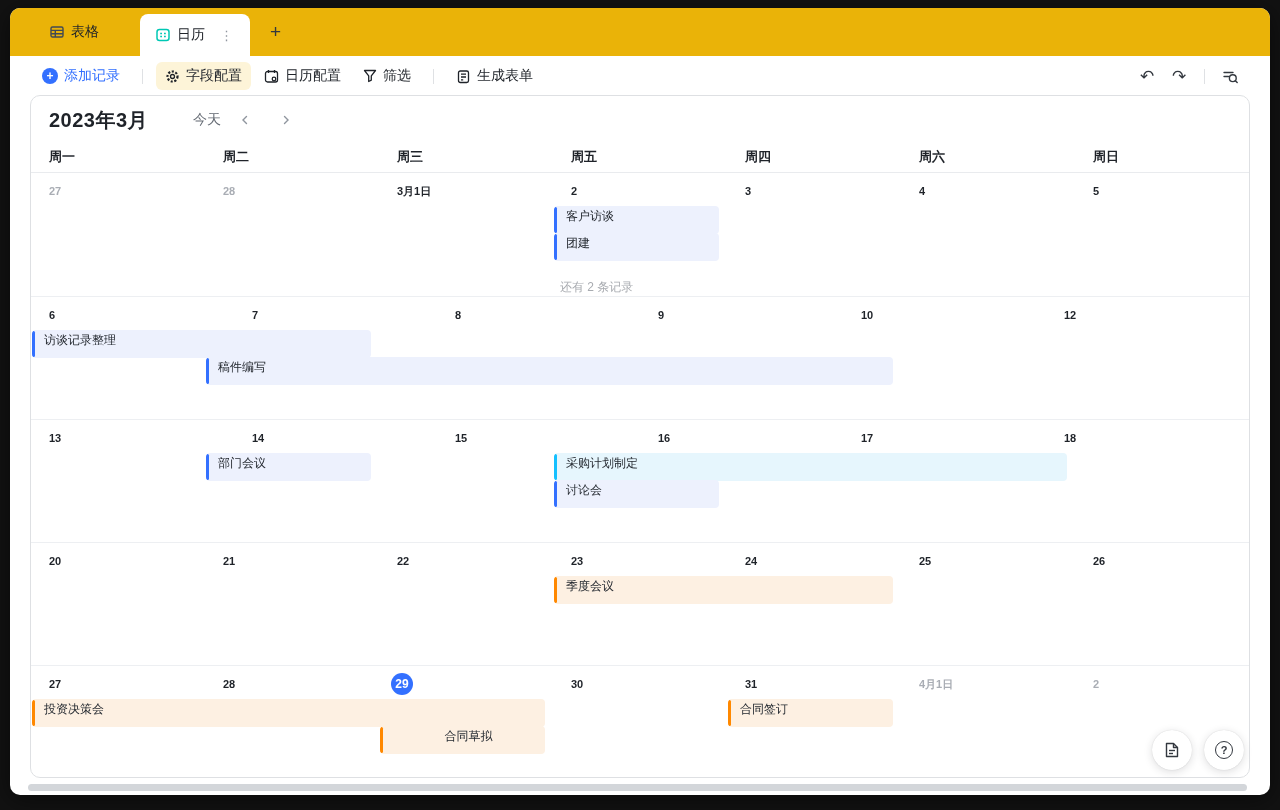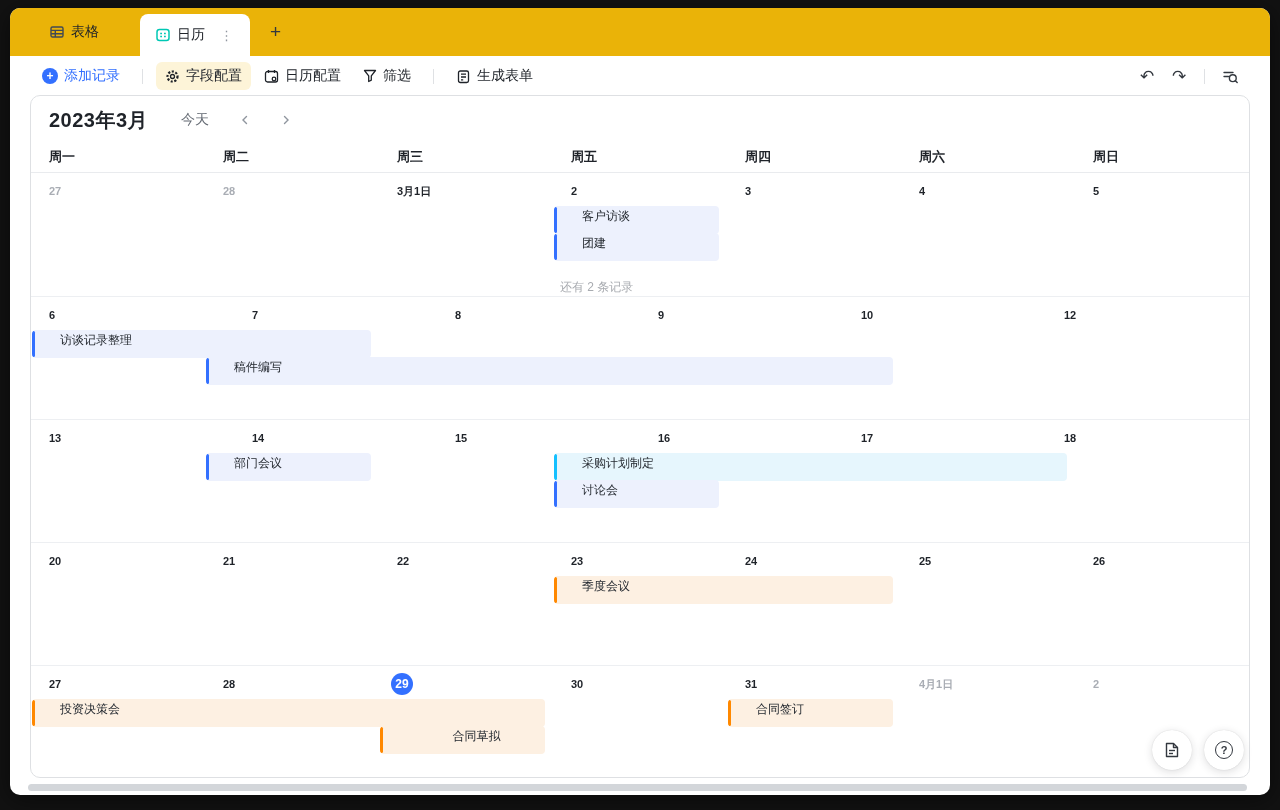--- a/index.html
+++ b/index.html
@@ -27,39 +27,39 @@
     display:inline-flex; align-items:center; justify-content:center; font-size:12px; font-weight:700; line-height:1; }
   .tb-right { margin-left:auto; display:flex; align-items:center; }
   .icon-btn { width:32px; height:28px; display:flex; align-items:center; justify-content:center;
     font-size:17px; color:#33383f; border-radius:6px; cursor:pointer; }
 
   
   .card { position:absolute; left:20px; top:87px; width:calc(100% - 40px); height:683px;
     border:1px solid #dee0e3; border-radius:10px; background:#fff; overflow:hidden; }
   .cal-header { position:relative; height:50px; }
   .month-title { position:absolute; left:18px; top:11px; font-size:20px; font-weight:700; color:#1f2329; letter-spacing:.5px; }
-  .today-btn { position:absolute; left:150px; top:15px; font-size:14px; color:#646a73; cursor:pointer; }
+  .today-btn { position:absolute; left:162px; top:15px; font-size:14px; color:#646a73; cursor:pointer; }
   .chev { position:absolute; top:16px; width:16px; height:16px; display:flex; align-items:center; justify-content:center; cursor:pointer; }
   .chev.prev { left:206px; } .chev.next { left:247px; }
 
   .weekday-row { display:flex; height:27px; border-bottom:1px solid #e9ebee; }
   .wd { flex:1; padding:2px 0 0 18px; font-size:13px; font-weight:600; color:#1f2329; }
 
   .grid { }
   .wrow { position:relative; display:flex; border-bottom:1px solid #edeff2; }
   .wrow:last-child { border-bottom:none; }
   .r0 { height:124px; } .r1,.r2,.r3 { height:123px; } .r4 { height:112px; }
   .cell { flex:1; padding:8px 0 0 18px; cursor:pointer; }
   .dnum { font-size:11px; font-weight:600; color:#1f2329; }
   .dnum.muted { color:#a9adb4; }
   .dnum.today { display:inline-flex; width:22px; height:22px; border-radius:50%; background:#3370ff;
     color:#fff; align-items:center; justify-content:center; font-size:12px; margin:-4px 0 0 -6px; }
 
   .event { position:absolute; height:28px; border-radius:4px; font-size:12px; line-height:20px;
-    color:#252a31; padding-left:28px; overflow:hidden; white-space:nowrap; cursor:pointer; }
+    color:#252a31; padding-left:12px; overflow:hidden; white-space:nowrap; cursor:pointer; }
   .event .accent { position:absolute; left:0; top:1px; bottom:1px; width:3px; border-radius:2px; }
   .more-link { position:absolute; font-size:12px; color:#a8abb0; cursor:pointer; }
 
   
   .fab { position:absolute; width:40px; height:40px; border-radius:50%; background:#fff;
     box-shadow:0 2px 8px rgba(31,35,41,.15), 0 0 1px rgba(31,35,41,.2);
     display:flex; align-items:center; justify-content:center; cursor:pointer; }
   .fab.doc { right:78px; bottom:25px; }
   .fab.help { right:26px; bottom:25px; }
   .qmark { width:18px; height:18px; border:1.6px solid #33383f; border-radius:50%;

